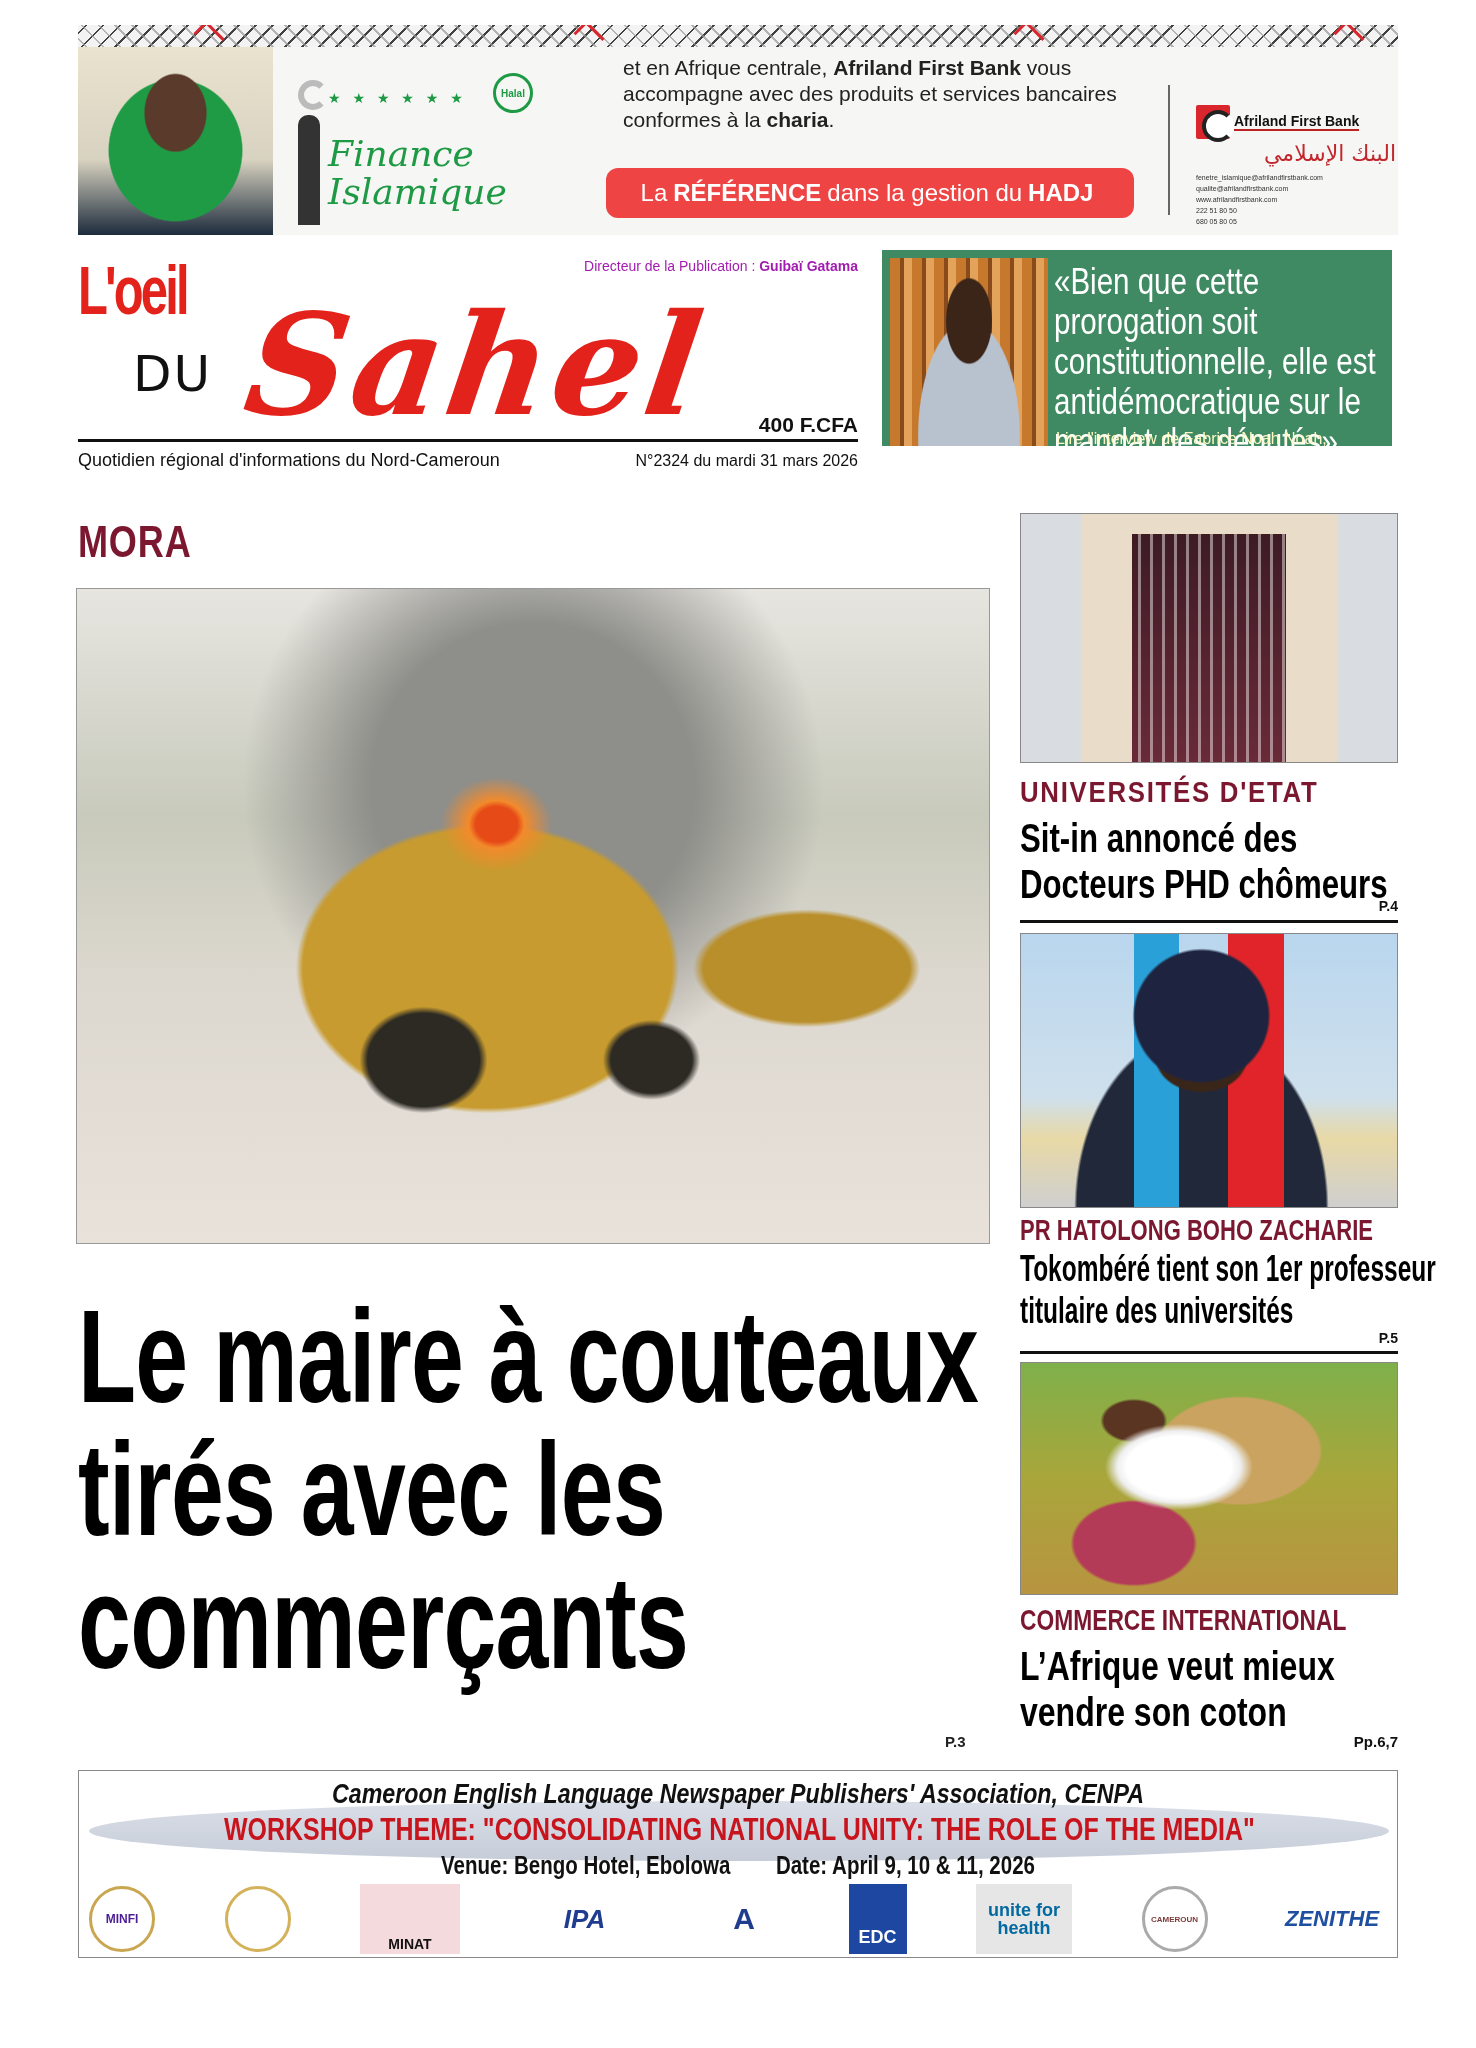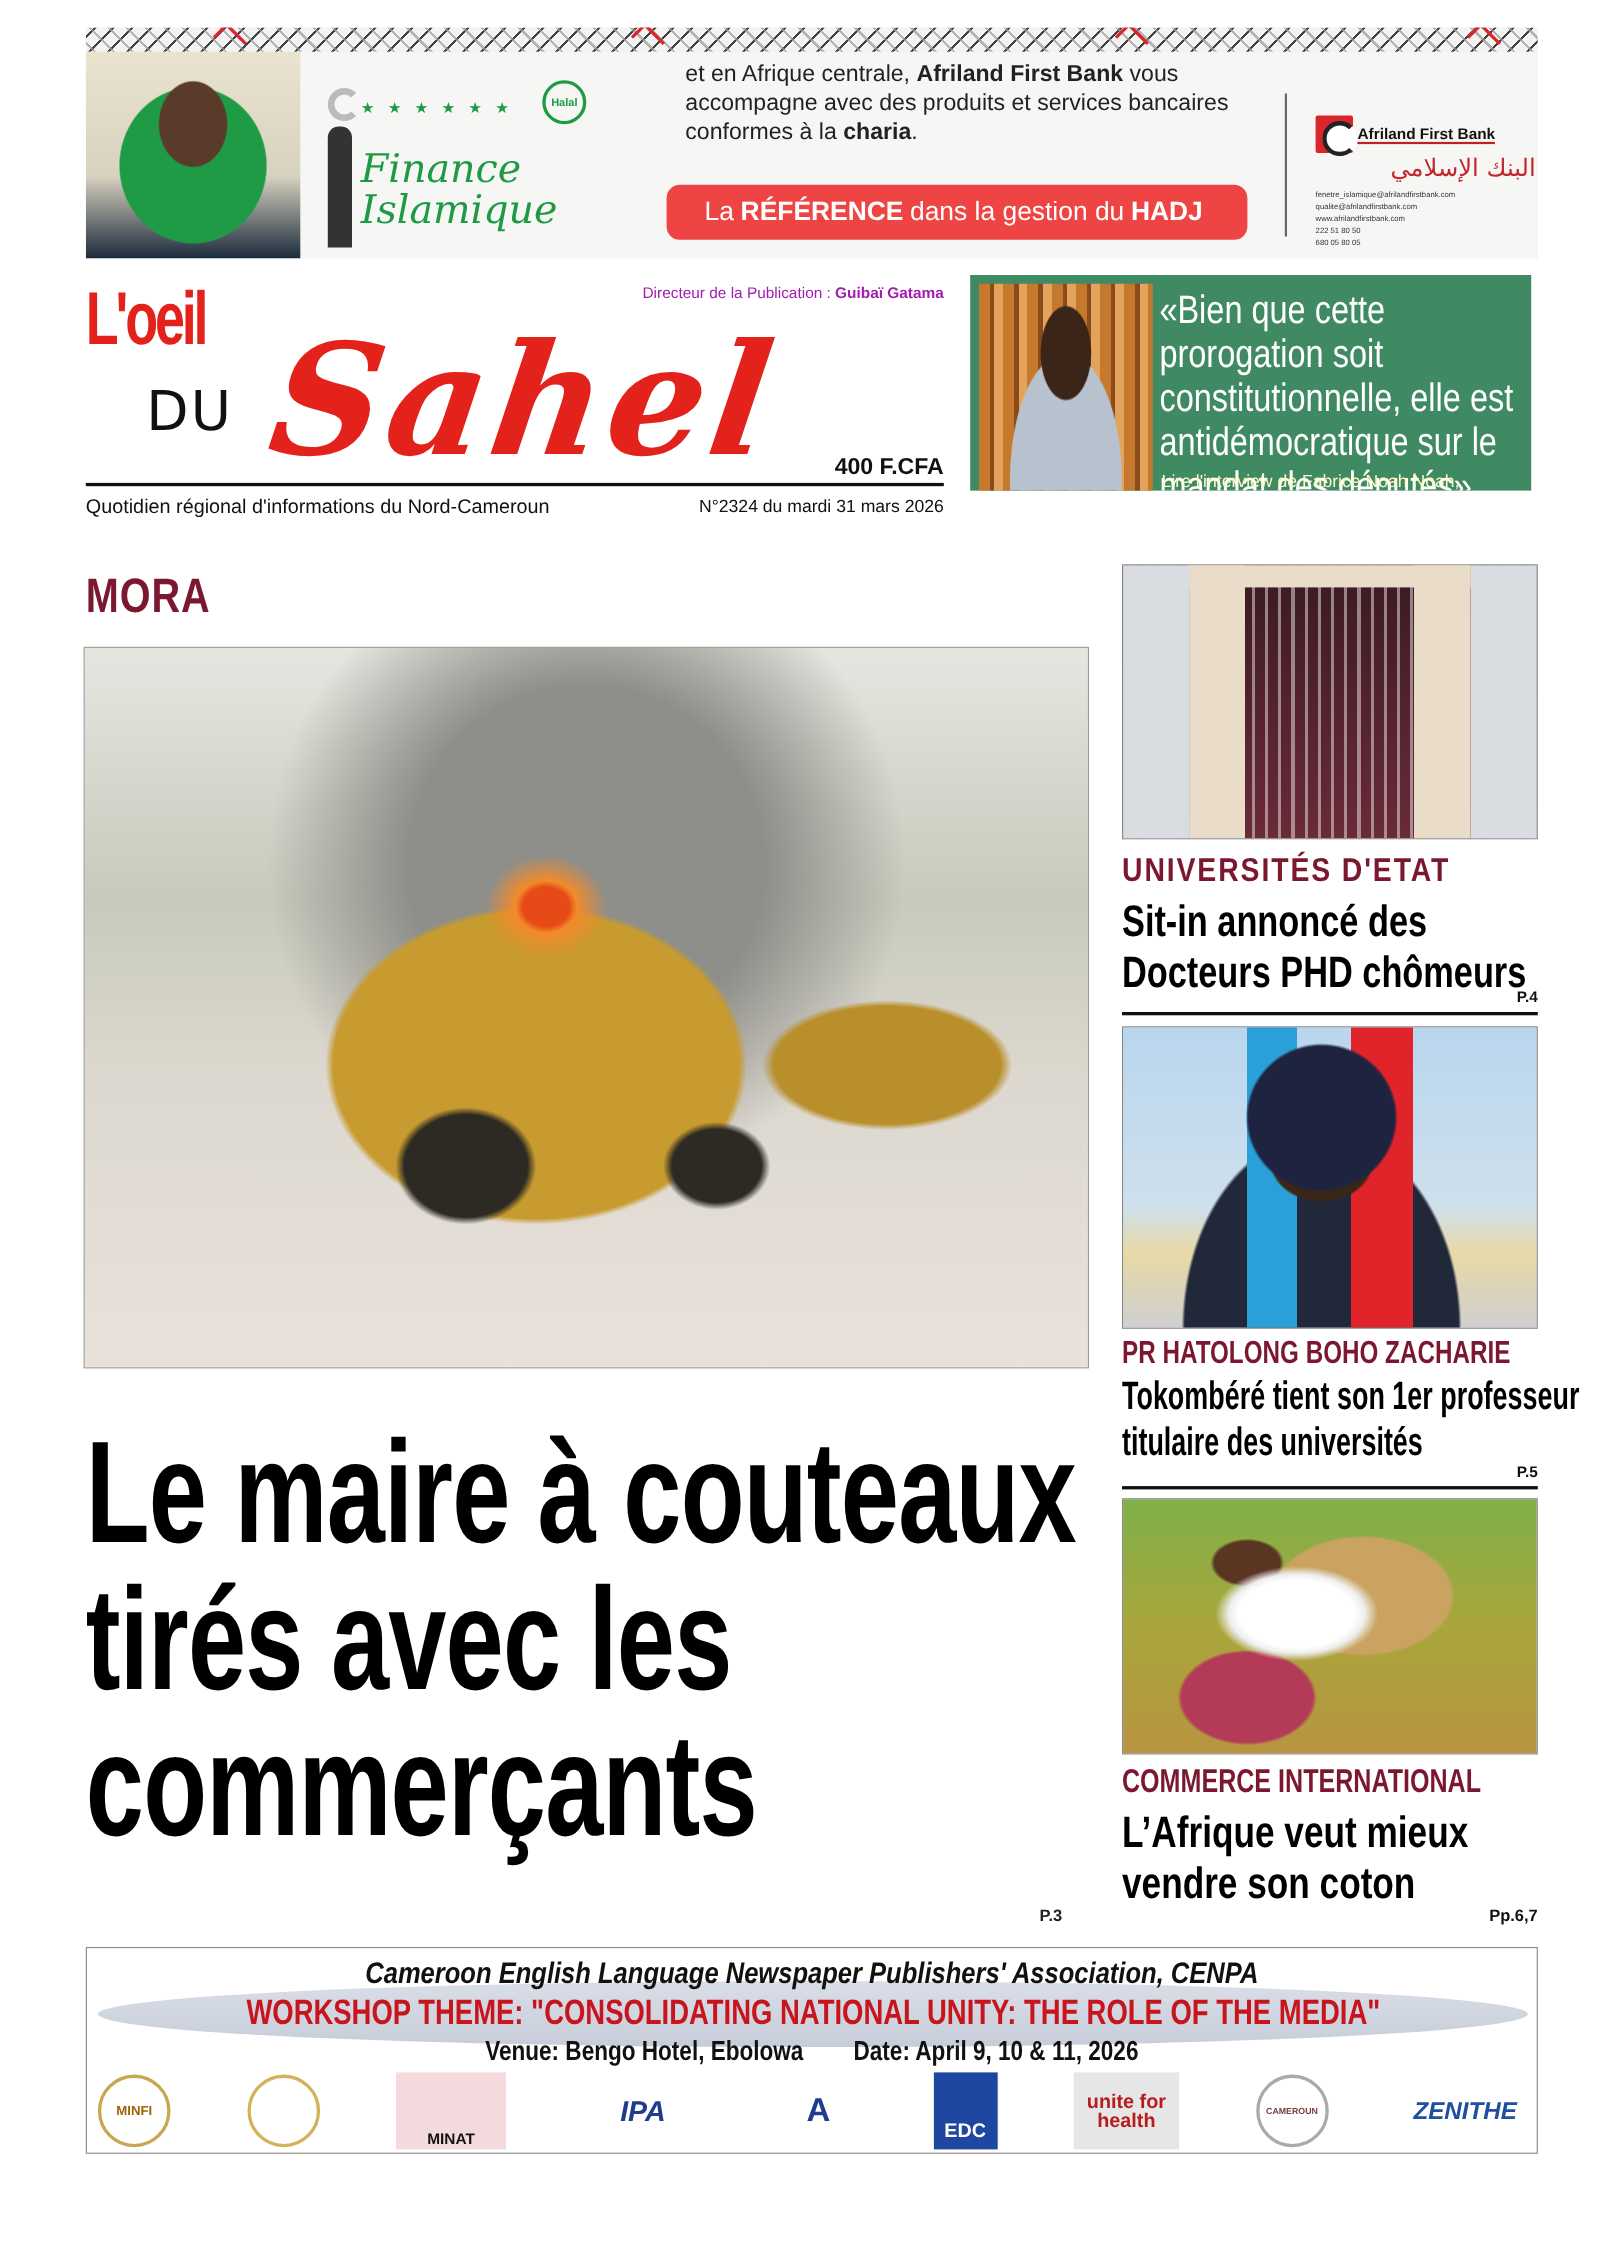--- a/index.html
+++ b/index.html
@@ -124,26 +124,26 @@
   #p3 { top: 1733px; font-size: 15px; }
 
   
   #ad-bottom { left: 78px; top: 1770px; width: 1320px; height: 188px; border: 1px solid #888; background: #fff; overflow: hidden; }
   #ad-bottom .oval { position: absolute; left: 10px; top: 30px; width: 1300px; height: 60px; border-radius: 50%; background: linear-gradient(180deg, #d9dee8, #c7cdd8); }
   #ad-bottom .l1 { position: absolute; left: 0; right: 0; top: 8px; text-align: center; font-weight: bold; font-style: italic; font-size: 27px; color: #111; transform: scaleX(.86); }
   #ad-bottom .l2 { position: absolute; left: 0; right: 0; top: 40px; text-align: center; font-weight: bold; font-size: 32px; color: #c8141d; transform: scaleX(.78); white-space: nowrap; }
   #ad-bottom .l3 { position: absolute; left: 0; right: 0; top: 80px; text-align: center; font-weight: bold; font-size: 25px; color: #111; transform: scaleX(.82); white-space: pre; }
   #ad-bottom .logos { position: absolute; left: 10px; right: 10px; top: 110px; height: 76px; display: flex; justify-content: space-between; align-items: center; }
   .logo { height: 70px; display: flex; align-items: center; justify-content: center; font-weight: bold; font-size: 12px; text-align: center; }
-  .logo.round { width: 66px; height: 66px; border-radius: 50%; border: 3px solid #c9a650; color: #a16207; }
+  .logo.round { width: 66px; height: 66px; border-radius: 50%; border: 3px solid #c9a650; color: #4c1d95; }
   .logo.minat { width: 100px; background: #f5dadd; color: #111; flex-direction: column; justify-content: flex-end; padding-bottom: 2px; font-size: 14px; }
   .logo.ipa { width: 110px; color: #1f3c8f; font-size: 26px; font-style: italic; }
   .logo.port { width: 70px; color: #1f3c8f; font-size: 30px; }
   .logo.edc { width: 58px; background: #1d47a0; color: #fff; font-size: 18px; flex-direction: column; justify-content: flex-end; padding-bottom: 6px; }
-  .logo.unite { width: 96px; background: #e6e6e6; color: #b91c1c; font-size: 18px; line-height: 18px; }
+  .logo.unite { width: 96px; background: #e6e6e6; color: #0369a1; font-size: 18px; line-height: 18px; }
   .logo.zenithe { width: 110px; color: #1f4fa0; font-size: 22px; font-style: italic; }
 </style>
 </head>
 <body>
 
 <div id="ad-top" class="abs">
   <div class="pattern"></div>
   <div class="red-chev" style="left:118px"></div>
   <div class="red-chev" style="left:498px"></div>
   <div class="red-chev" style="left:938px"></div>

